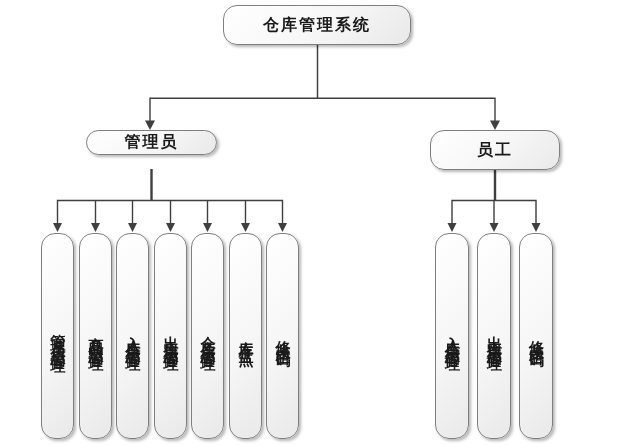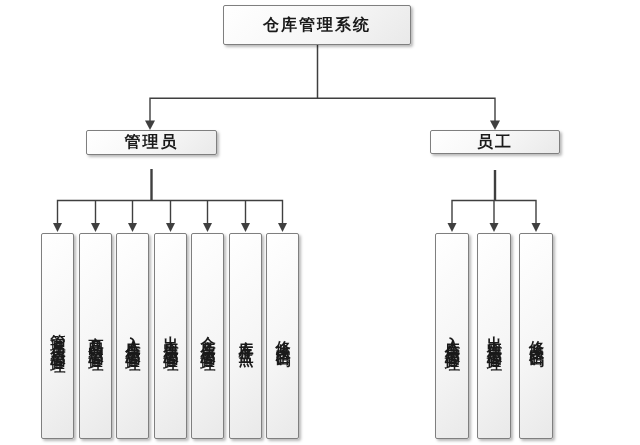--- a/index.html
+++ b/index.html
@@ -14,21 +14,21 @@
   .connectors {
     position: absolute;
     left: 0; top: 0;
     width: 640px; height: 445px;
   }
   .box {
     position: absolute;
     box-sizing: border-box;
     background: linear-gradient(135deg, #ffffff 0%, #f6f6f6 55%, #e9e9e9 100%);
     border: 1.6px solid #7f7f7f;
-    border-radius: 2px;
+    border-radius: 14px;
     box-shadow: 2px 2px 3px rgba(0,0,0,0.28);
     display: flex;
     align-items: center;
     justify-content: center;
   }
   .hlabel {
     font-weight: bold;
     font-size: 16px;
     letter-spacing: 2px;
     color: #1a1a1a;
@@ -39,21 +39,21 @@
     font-size: 15px;
     color: #1a1a1a;
     writing-mode: vertical-rl;
     text-orientation: upright;
     letter-spacing: 4px;
     line-height: 1;
   }
   
   .root-box      { left: 223px; top: 5px;   width: 188px; height: 40px; }
   .admin-box     { left: 86px;  top: 130px; width: 131px; height: 25px; }
-  .employee-box  { left: 430px; top: 130px; width: 130px; height: 24px; }
+  .employee-box  { left: 430px; top: 130px; width: 130px; height: 40px; }
   .leaf          { top: 233px; height: 206px; width: 33px; }
   .l0 { left: 41px; }  .l1 { left: 79px; }  .l2 { left: 116px; }
   .l3 { left: 154px; } .l4 { left: 191px; } .l5 { left: 229px; }
   .l6 { left: 266px; }
   .r0 { left: 435px; width: 34px; } .r1 { left: 477px; width: 34px; }
   .r2 { left: 519px; width: 34px; }
 </style>
 </head>
 <body>
 

